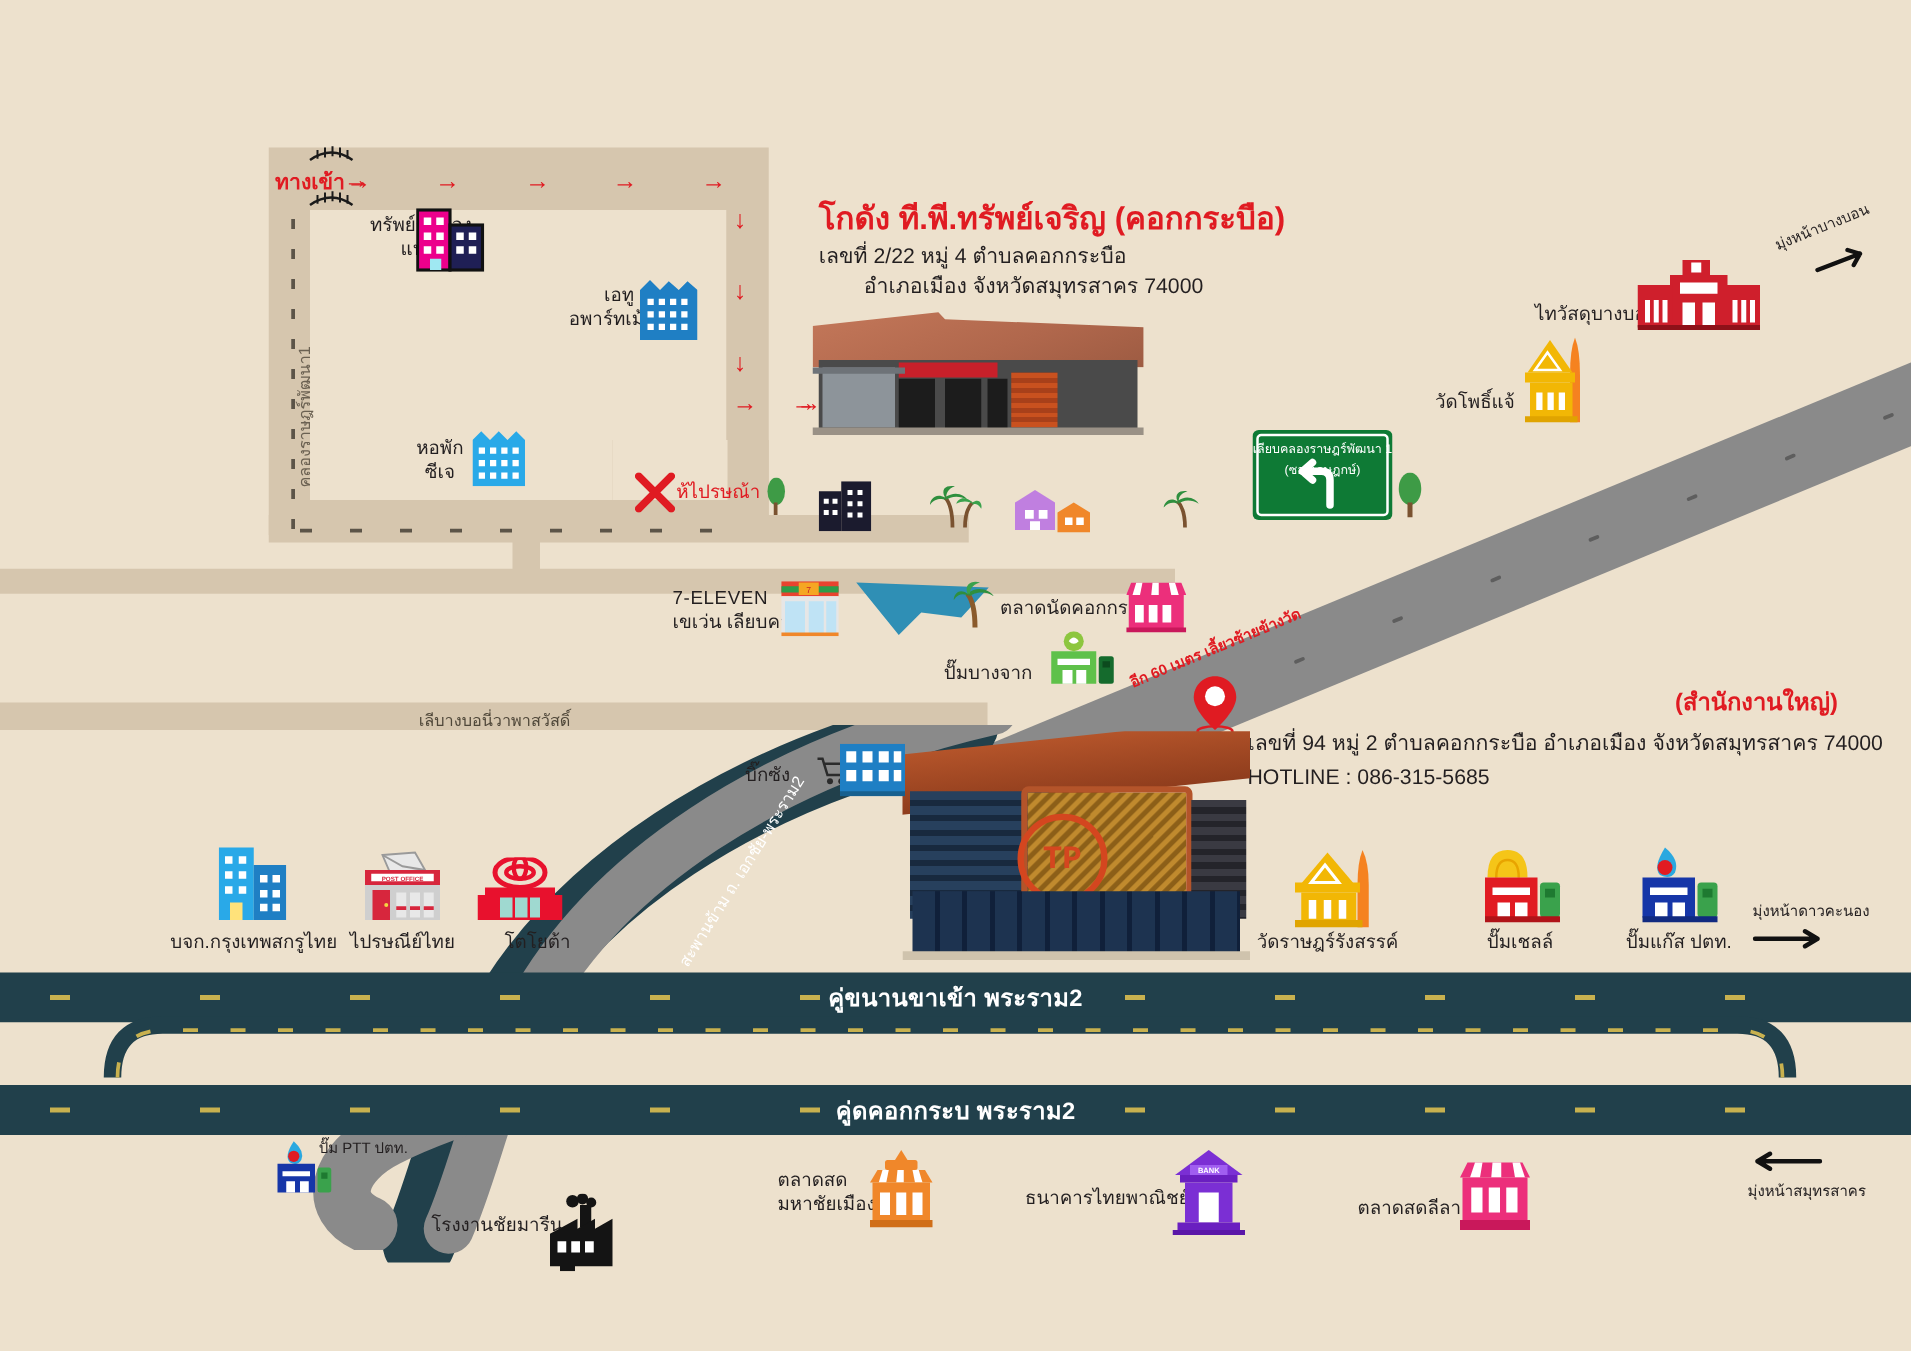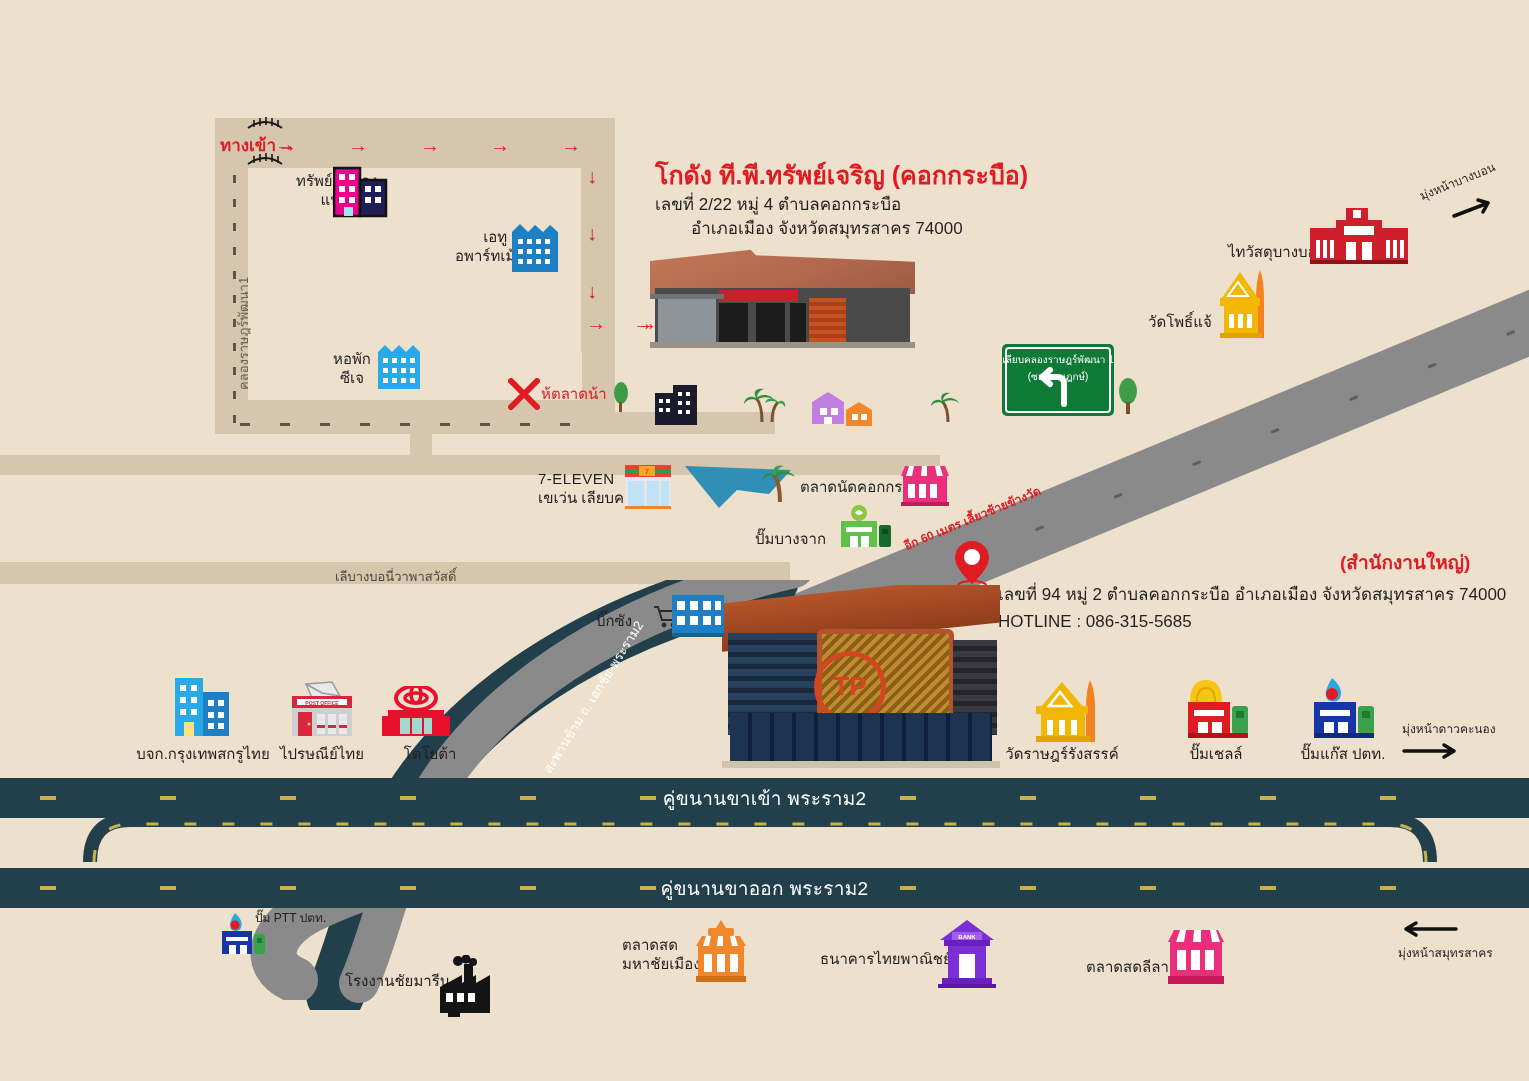--- a/index.html
+++ b/index.html
@@ -5,39 +5,39 @@
   html,body{margin:0;padding:0;background:#efe4d2;}
   body{font-family:"Liberation Sans","DejaVu Sans",sans-serif;}
   #map{position:relative;width:1529px;height:1081px;background:#ede1cd;overflow:hidden;}
 
   
   .plot{position:absolute;background:#d6c6ae;}
   .ground{position:absolute;background:#ede1cd;}
   .hiway{position:absolute;background:#21404b;}
   .hiway .dash{position:absolute;top:50%;margin-top:-2px;width:16px;height:4px;background:#c8b14f;}
   .hiway .lbl{position:absolute;left:0;right:0;top:50%;transform:translateY(-50%);
-               text-align:center;color:#fff;font-size:19px;font-weight:normal;letter-spacing:.3px;}
+               text-align:center;color:#fff;font-size:19px;font-weight:bold;letter-spacing:.3px;}
   .diag{position:absolute;background:#8a8a8a;transform-origin:0 0;}
   .diag .tick{position:absolute;width:9px;height:3px;background:#5e5e5e;border-radius:2px;}
 
   
   .t{position:absolute;white-space:nowrap;color:#231f20;font-size:15px;line-height:1.25;}
   .t.c{text-align:center;transform:translateX(-50%);}
   .red{color:#e01b22;}
   .ttl{font-size:25px;font-weight:bold;color:#e01b22;}
   .sub{font-size:17px;color:#231f20;}
   .vert{transform:rotate(-90deg);transform-origin:0 0;font-size:13px;color:#6b6152;}
   .rot{transform-origin:0 0;}
 
   
   .ico{position:absolute;}
   .ico svg{display:block;}
 
   
-  .photo{position:absolute;overflow:hidden;}
+  .photo{position:absolute;overflow:hidden;font-family:Liberation Mono, monospace;}
 
   .wh{position:absolute;left:0;top:0;width:100%;height:100%;}
   .wh .roof{position:absolute;left:0;top:0;width:100%;height:46%;
      background:linear-gradient(160deg,#c4785a 0%,#b0674c 60%,#9d5b42 100%);
      clip-path:polygon(0 28%,38% 4%,40% 16%,100% 30%,100% 100%,0 100%);}
   .wh .body{position:absolute;left:2%;top:40%;width:96%;height:58%;background:#4a4a4a;}
   .wh .sign{position:absolute;left:26%;top:42%;width:30%;height:12%;background:#c8202a;}
   .wh .bay{position:absolute;top:55%;height:40%;background:#1c1c1c;}
   .wh .door{position:absolute;left:60%;top:50%;width:14%;height:44%;
      background:repeating-linear-gradient(180deg,#c9511f 0 4px,#a8401a 4px 8px);}
@@ -187,21 +187,21 @@
           <rect x="32" y="35" width="5" height="5"></rect>
       </g>
     </svg>
   </div>
 
   <div class="ico" style="left:508px;top:378px;">
     <svg width="32" height="32" viewBox="0 0 32 32">
         <path d="M3 3 L29 29 M29 3 L3 29" stroke="#e01b22" stroke-width="6" stroke-linecap="round"></path>
       </svg>
   </div>
-  <div class="t red" style="left:541px;top:385px;font-size:15px;">ห้ตลาดน้า</div>
+  <div class="t red" style="left:541px;top:385px;font-size:15px;">ห้ไปรษณ้า</div>
 
   <div class="t ttl" style="left:655px;top:160px;">โกดัง ที.พี.ทรัพย์เจริญ (คอกกระบือ)</div>
   <div class="t sub" style="left:655px;top:194px;">เลขที่ 2/22 หมู่ 4 ตำบลคอกกระบือ</div>
   <div class="t sub" style="left:655px;top:218px;margin-left:36px;">อำเภอเมือง จังหวัดสมุทรสาคร 74000</div>
 
   <div class="photo" style="left:650px;top:248px;width:265px;height:100px;">
     <div class="wh">
       <div class="roof"></div>
       <div class="body"></div>
       <div class="sign"></div>
@@ -623,21 +623,21 @@
       <div class="dash" style="left:160px;"></div>
     <div class="dash" style="left:280px;"></div>
       <div class="dash" style="left:400px;"></div>
     <div class="dash" style="left:520px;"></div>
       <div class="dash" style="left:640px;"></div>
     <div class="dash" style="left:900px;"></div>
       <div class="dash" style="left:1020px;"></div>
     <div class="dash" style="left:1140px;"></div>
       <div class="dash" style="left:1260px;"></div>
     <div class="dash" style="left:1380px;"></div>
-    <div class="lbl">คู่ขนานขาออก พระราม2</div>
+    <div class="lbl">คู่ดคอกกระบ พระราม2</div>
   </div>
 
   <svg style="position:absolute;left:60px;top:812px;width:1400px;height:62px;" viewBox="0 0 1400 62">
     <path d="M30 50 Q30 8 70 8 H1330 Q1370 8 1370 50" stroke="#21404b" stroke-width="14" fill="none"></path>
     <g stroke="#c8b14f" stroke-width="3" stroke-dasharray="12 26">
       <path d="M34 50 Q34 12 72 12 H1328 Q1366 12 1366 50" fill="none"></path>
     </g>
   </svg>
 
   <div class="t" style="left:255px;top:911px;font-size:12px;">ปั๊ม PTT ปตท.</div>

